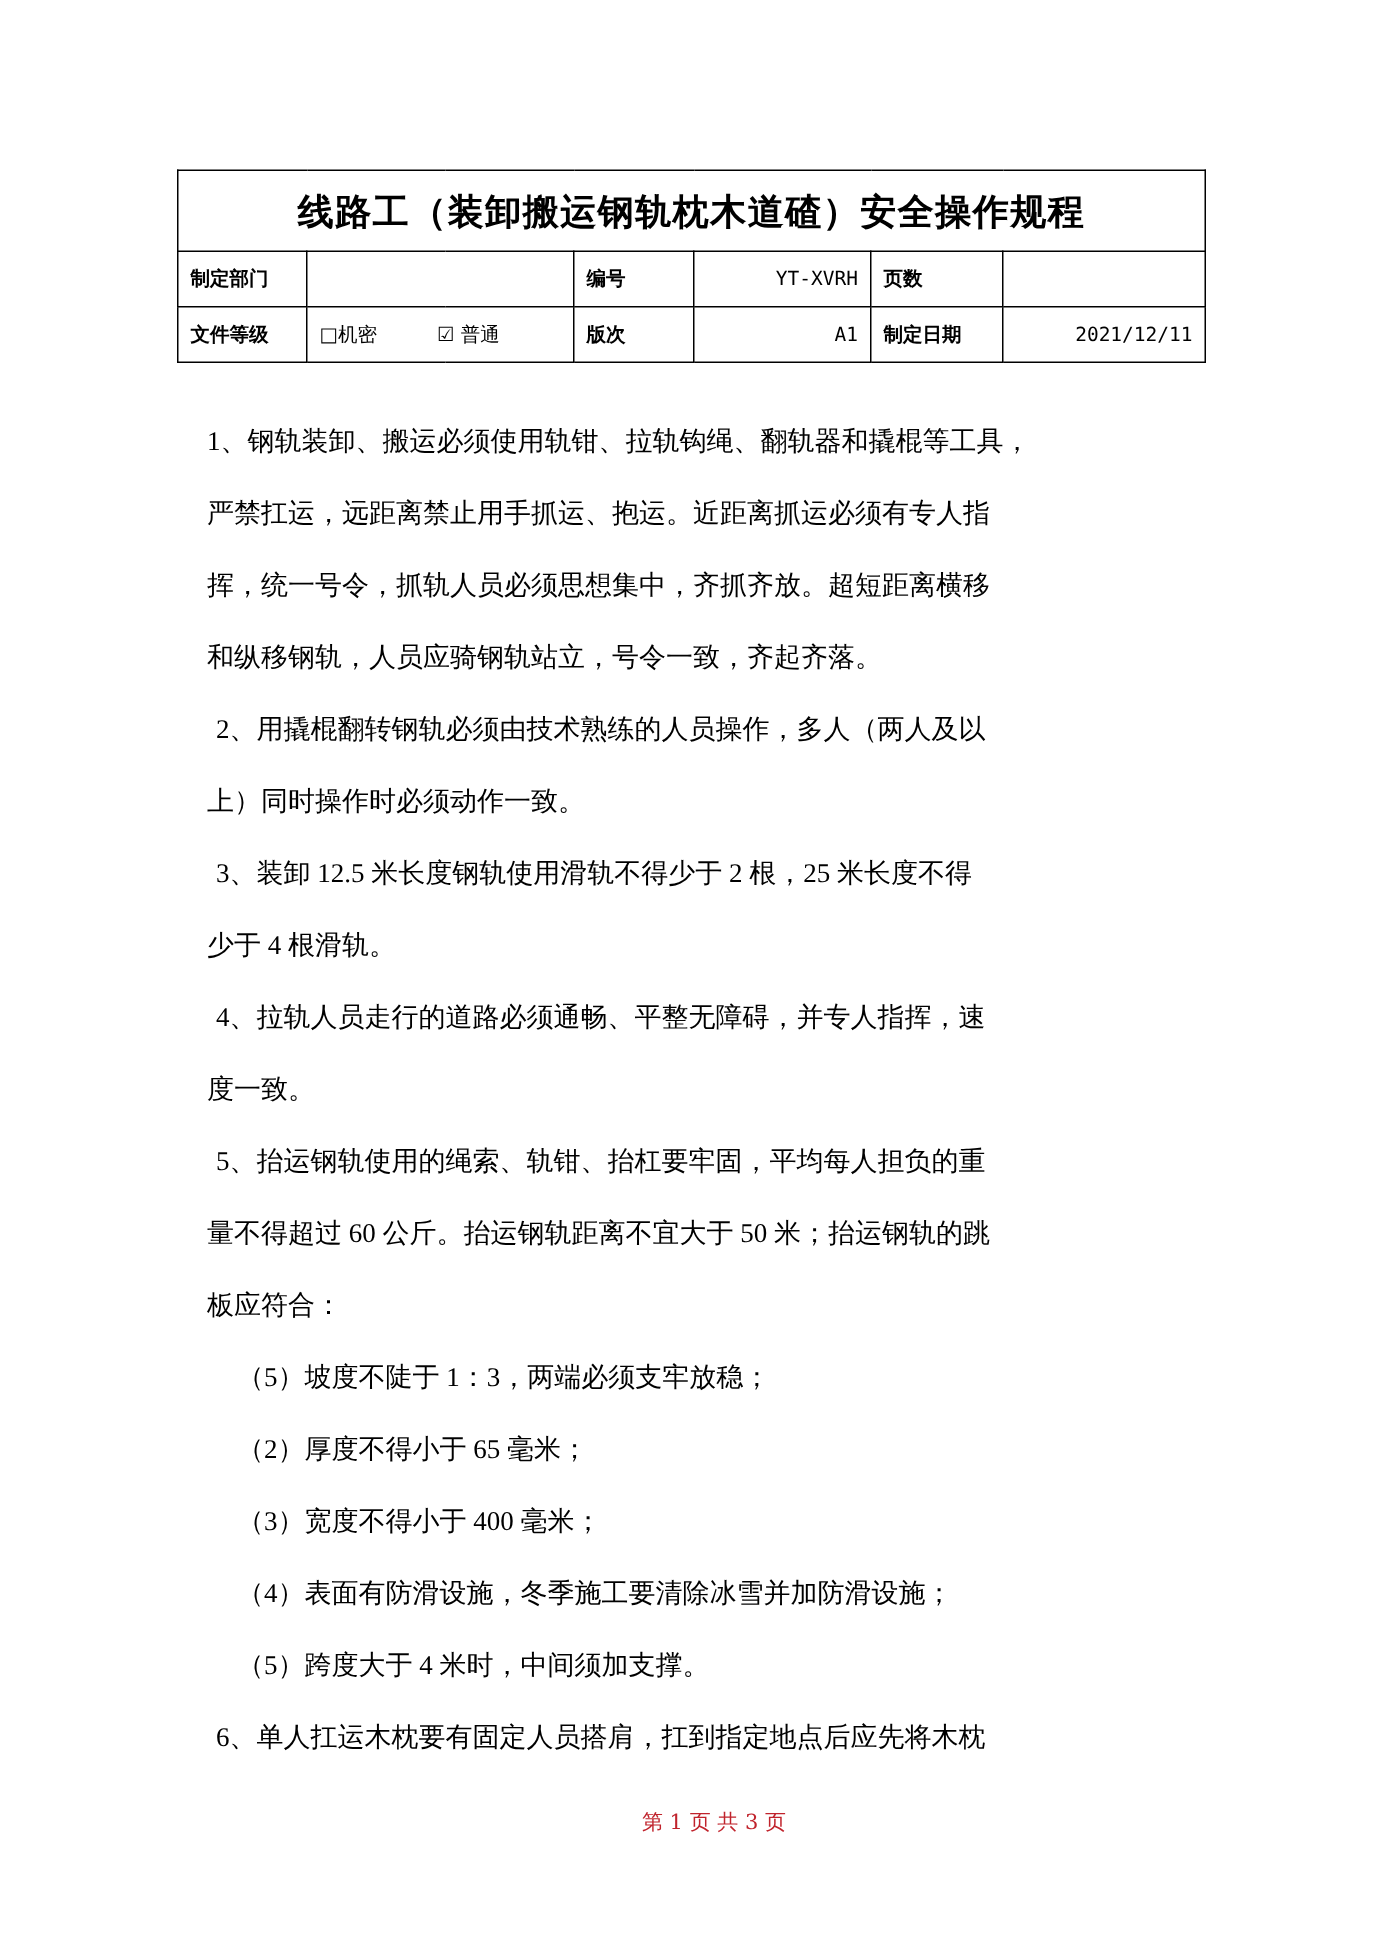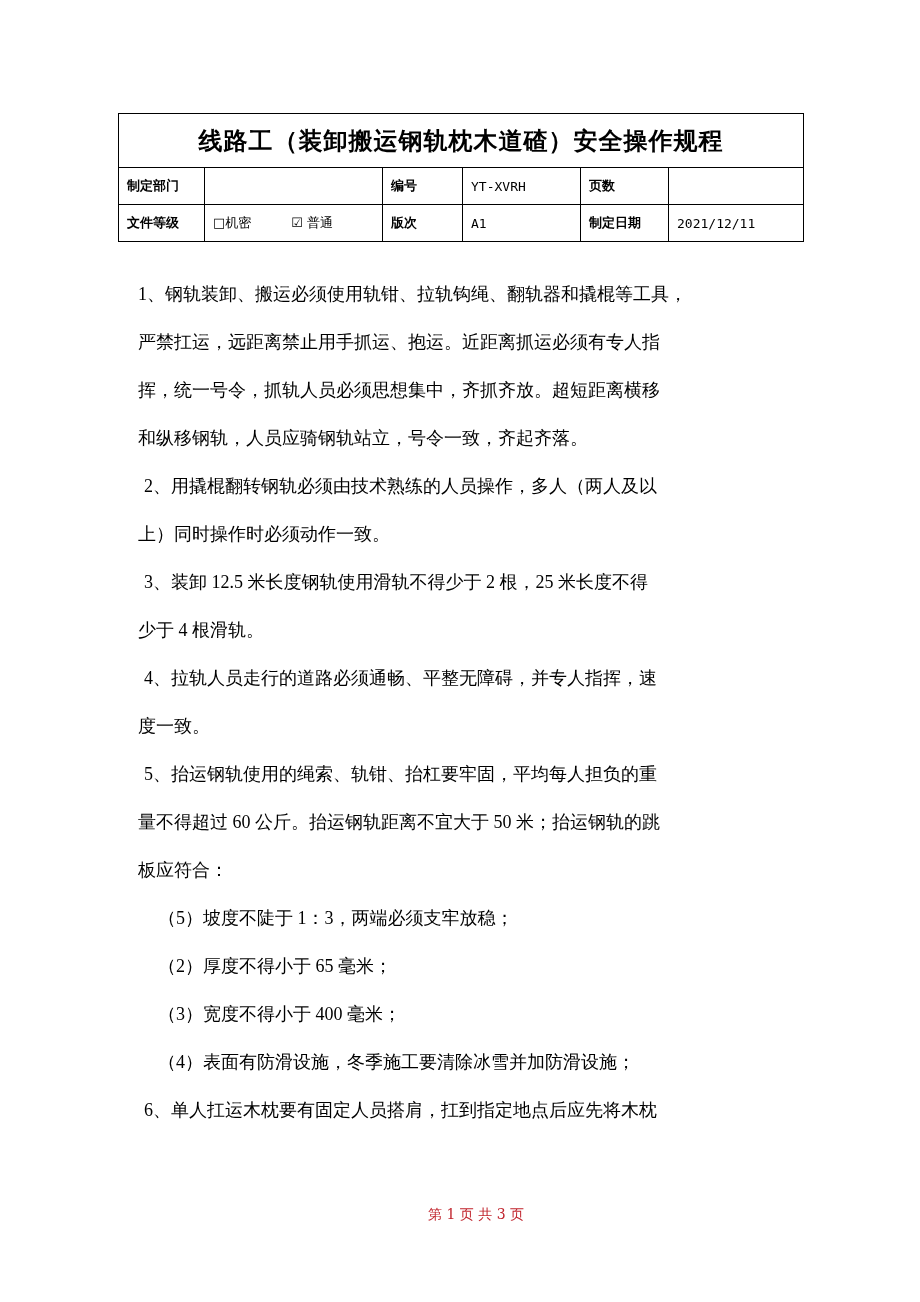--- a/index.html
+++ b/index.html
@@ -5,21 +5,21 @@
   html, body { margin: 0; padding: 0; background: #ffffff; }
   body { width: 920px; height: 1302px; position: relative; overflow: hidden;
          font-family: "DejaVu Serif", "Liberation Serif", serif; color: #000; }
   .page { position: absolute; left: 0; top: 0; width: 920px; height: 980px; }
   table.header { position: absolute; left: 118px; top: 113px; width: 685px;
                  border-collapse: collapse; table-layout: fixed; }
   table.header td { border: 1px solid #000; padding: 0 8px; font-size: 13px; height: 37px;
                     box-sizing: border-box; white-space: nowrap; }
   table.header td.title { height: 54px; text-align: center; font-size: 24px; font-weight: bold; letter-spacing: 1px; }
   table.header td.lbl { font-weight: bold; }
-  table.header td.center { text-align: left; font-family: "DejaVu Sans Mono", "Liberation Mono", monospace; }
+  table.header td.center { text-align: right; font-family: "DejaVu Sans Mono", "Liberation Mono", monospace; }
   .chk { display: inline-block; }
   .chk + .chk { margin-left: 40px; }
   .body { position: absolute; left: 138px; top: 270px; width: 660px; font-size: 18px; }
   .line { height: 48px; line-height: 48px; white-space: nowrap; font-family: Liberation Serif, serif; }
   .indent1 { padding-left: 6px; }
   .indent2 { padding-left: 20px; }
   .footer { position: absolute; top: 1206px; left: 16px; width: 920px; text-align: center;
             font-size: 14px; color: #c0232c; }
 </style>
 </head>
@@ -73,17 +73,18 @@
     <div class="line">少于 4 根滑轨。</div>
     <div class="line indent1">4、拉轨人员走行的道路必须通畅、平整无障碍，并专人指挥，速</div>
     <div class="line">度一致。</div>
     <div class="line indent1">5、抬运钢轨使用的绳索、轨钳、抬杠要牢固，平均每人担负的重</div>
     <div class="line">量不得超过 60 公斤。抬运钢轨距离不宜大于 50 米；抬运钢轨的跳</div>
     <div class="line">板应符合：</div>
     <div class="line indent2">（5）坡度不陡于 1：3，两端必须支牢放稳；</div>
     <div class="line indent2">（2）厚度不得小于 65 毫米；</div>
     <div class="line indent2">（3）宽度不得小于 400 毫米；</div>
     <div class="line indent2">（4）表面有防滑设施，冬季施工要清除冰雪并加防滑设施；</div>
+    <div class="line indent2">（5）跨度大于 4 米时，中间须加支撑。</div>
     <div class="line indent1">6、单人扛运木枕要有固定人员搭肩，扛到指定地点后应先将木枕</div>
   </div>
 
   <div class="footer">第 1 页 共 3 页</div>
 </div>
 
 </body></html>

